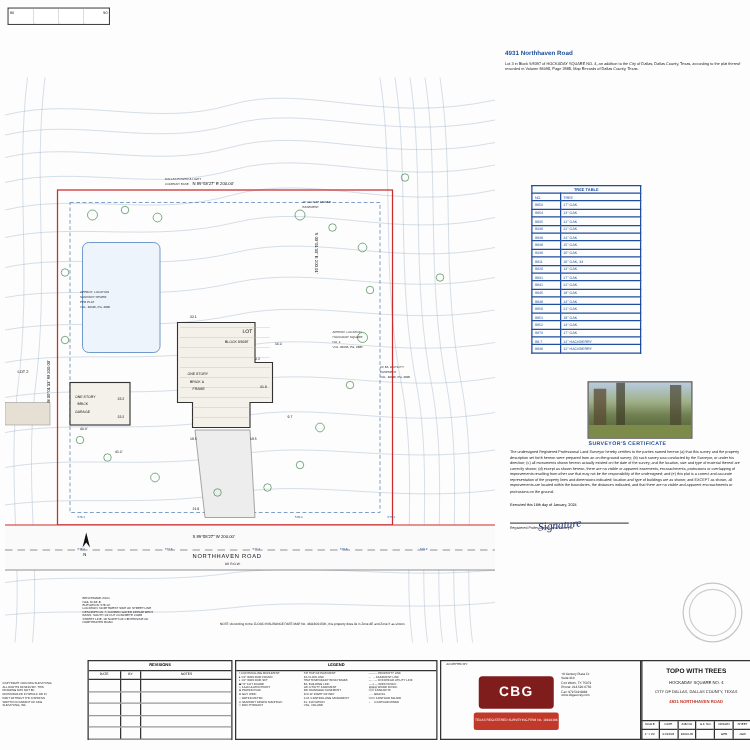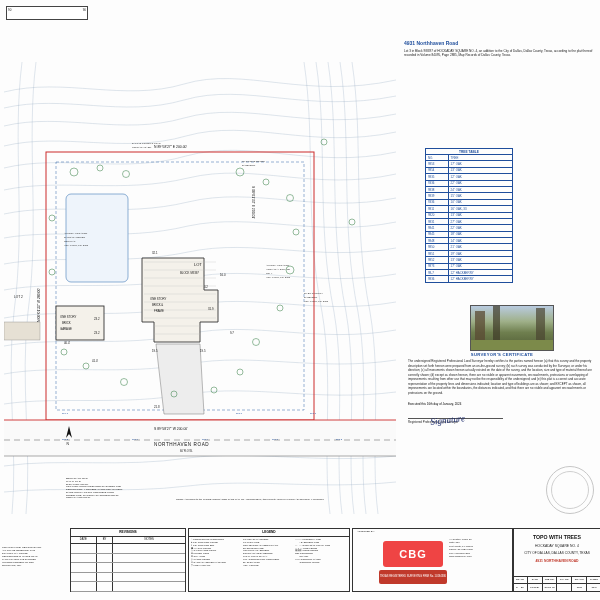--- a/index.html
+++ b/index.html
@@ -73,21 +73,21 @@
   #bmnotes{position:absolute;left:62px;top:-42px;width:96px;}
 
   
   #legend{position:absolute;left:184px;top:8px;width:160px;height:62px;border:0.7px solid #333;}
   #legend .ltitle{font-size:3.2px;text-align:center;font-weight:bold;border-bottom:0.6px solid #333;height:7px;line-height:7px;}
   #legend .lcols{display:flex;font-size:2.3px;line-height:1.25;padding:1px 2px;color:#222;}
   #legend .lcols div{flex:1;padding-right:2px;}
 
   
   #cbgbox{position:absolute;left:348px;top:8px;width:160px;height:62px;border:0.7px solid #333;}
-  #cbglogo{position:absolute;left:30px;top:12px;width:60px;height:26px;background:#ef4444;border-radius:3px;
+  #cbglogo{position:absolute;left:30px;top:12px;width:60px;height:26px;background:#7f1d1d;border-radius:3px;
            color:#fff;font-size:11px;font-weight:bold;text-align:center;line-height:26px;letter-spacing:1px;}
   #cbgaddr{position:absolute;left:96px;top:9px;width:60px;font-size:2.5px;line-height:1.35;color:#222;}
   #cbgtexas{position:absolute;left:26px;top:41px;width:68px;height:14px;background:#c0392b;border-radius:2px;}
   #cbgtexas span{color:#fff;font-size:2.6px;line-height:14px;display:block;text-align:center;}
 
   
   #titleblock{position:absolute;left:508px;top:8px;width:88px;height:62px;border:0.7px solid #333;}
   #titleblock .tline{font-size:5.2px;font-weight:bold;text-align:center;padding-top:5px;color:#111;}
   #titleblock .sub{font-size:3.4px;text-align:center;padding-top:4px;color:#222;}
   #titleblock .sub2{font-size:3.2px;text-align:center;padding-top:3px;color:#222;}

